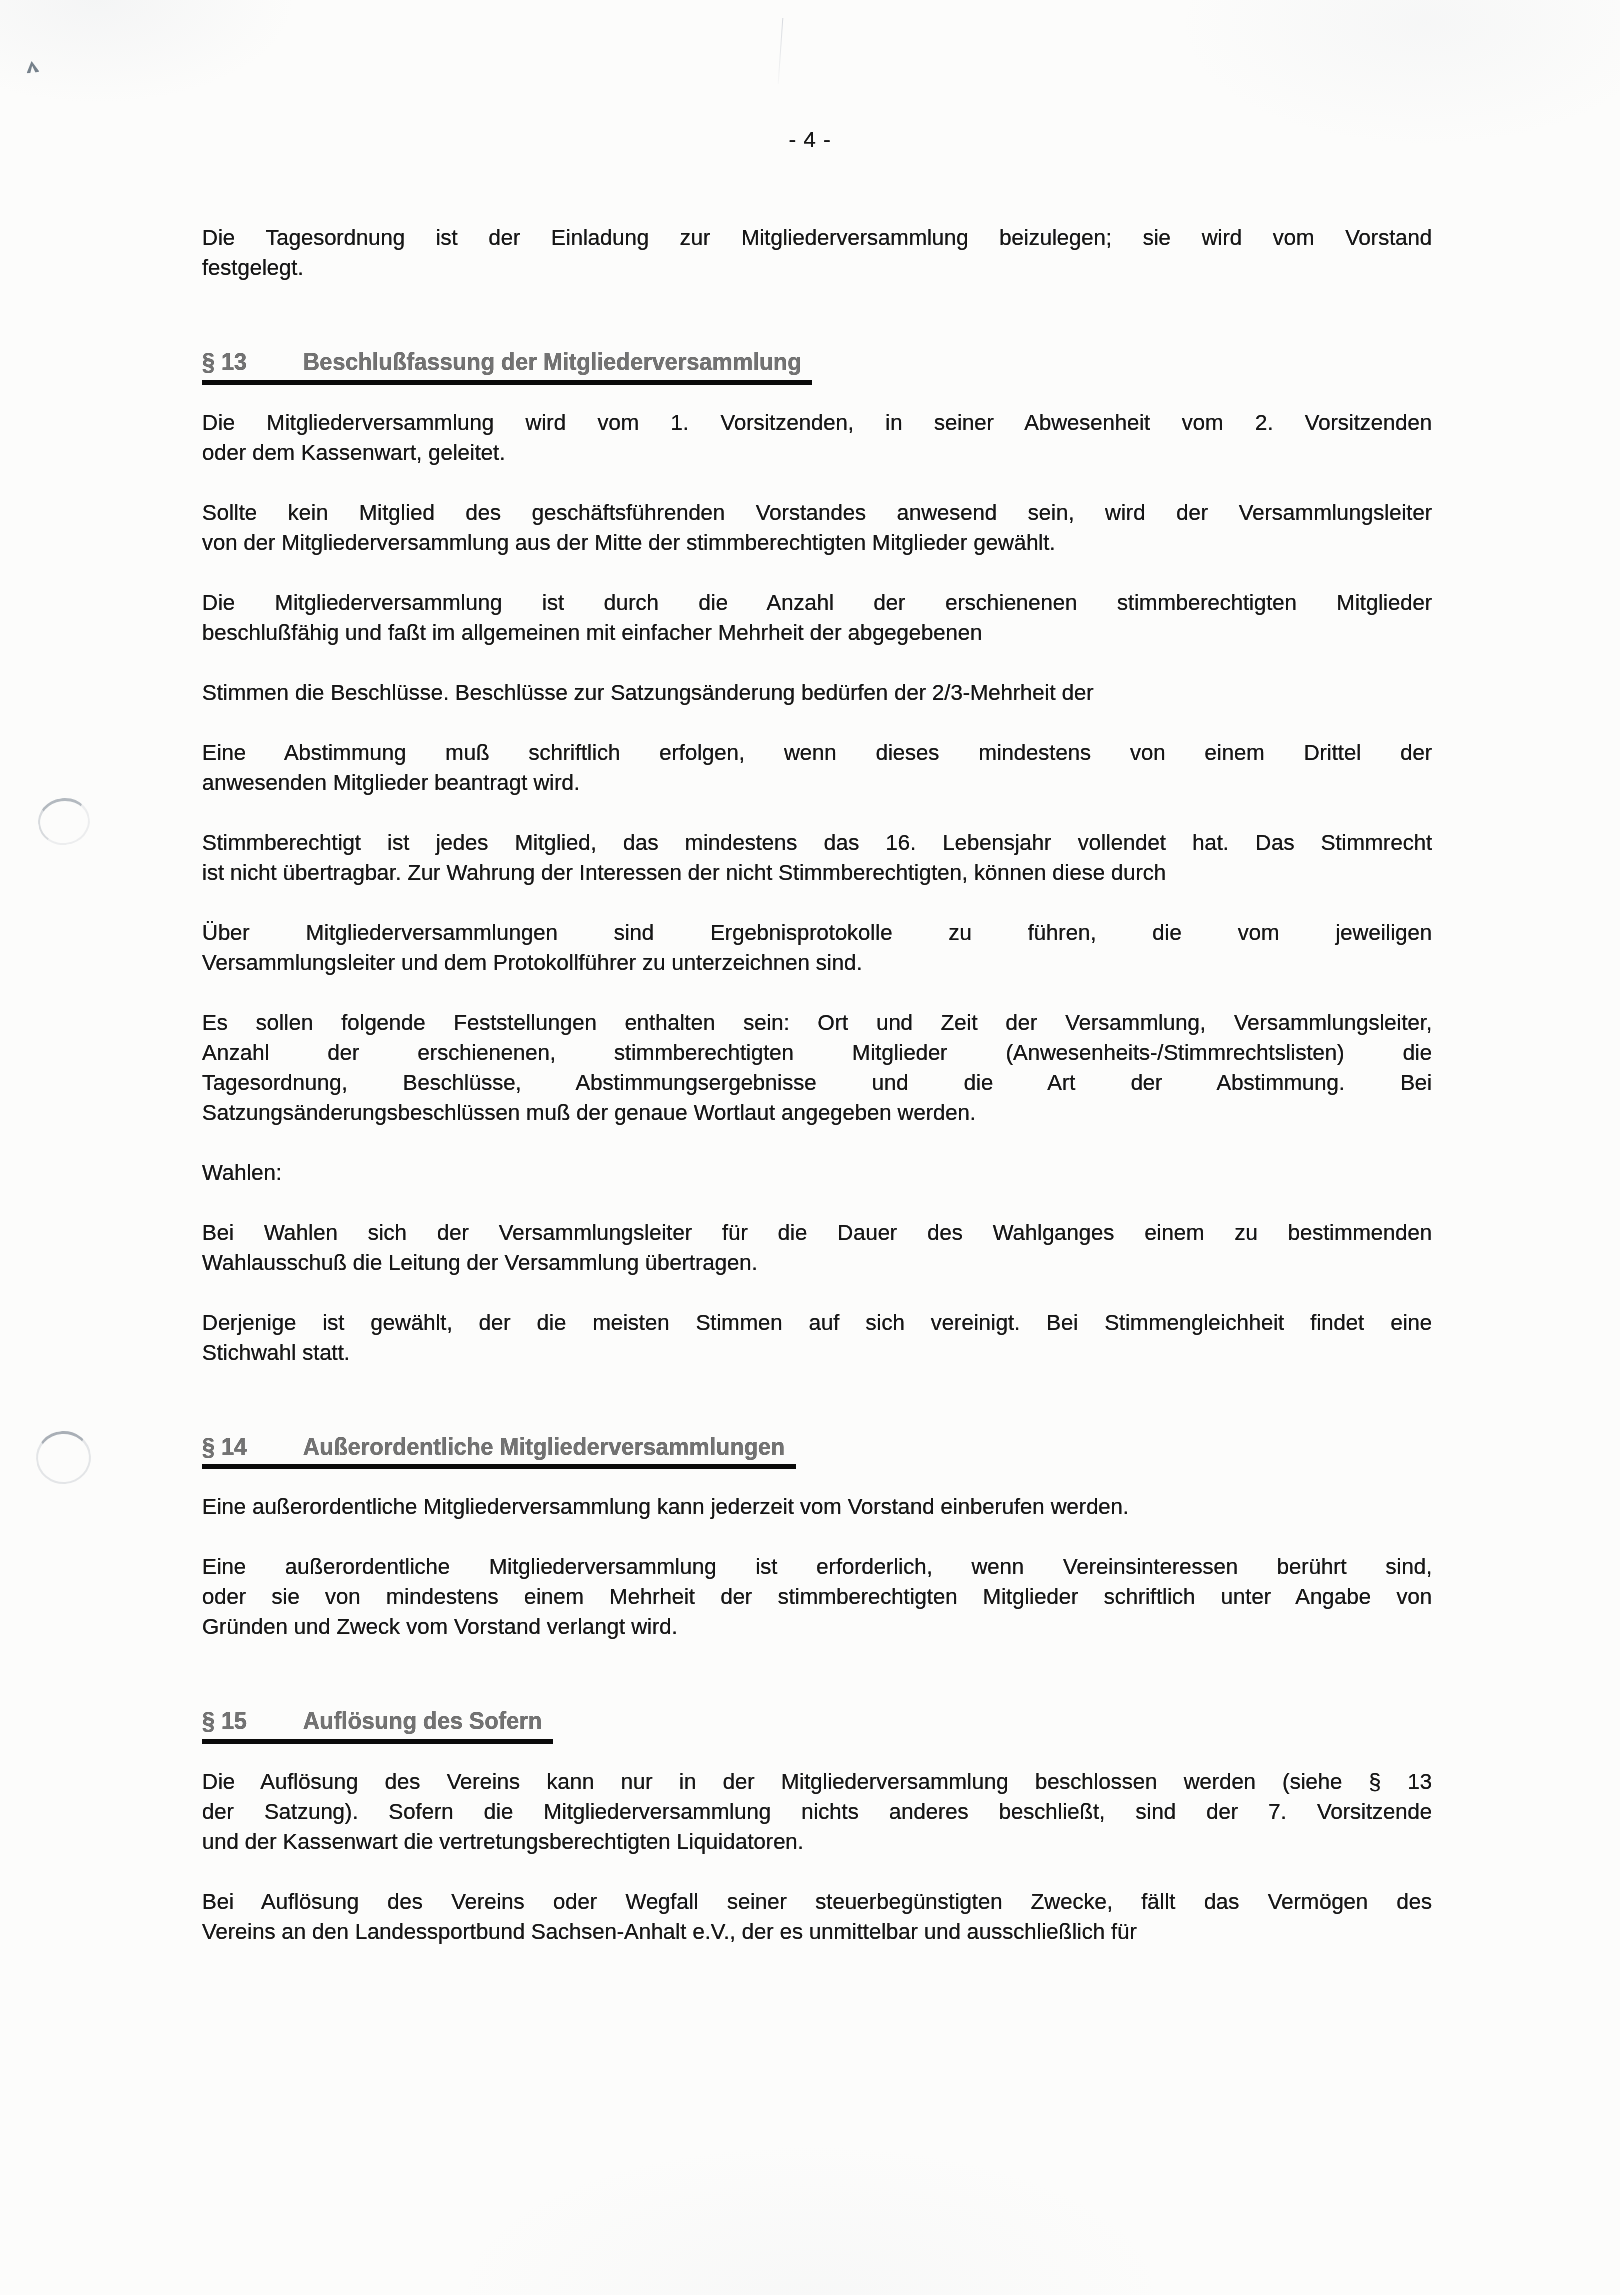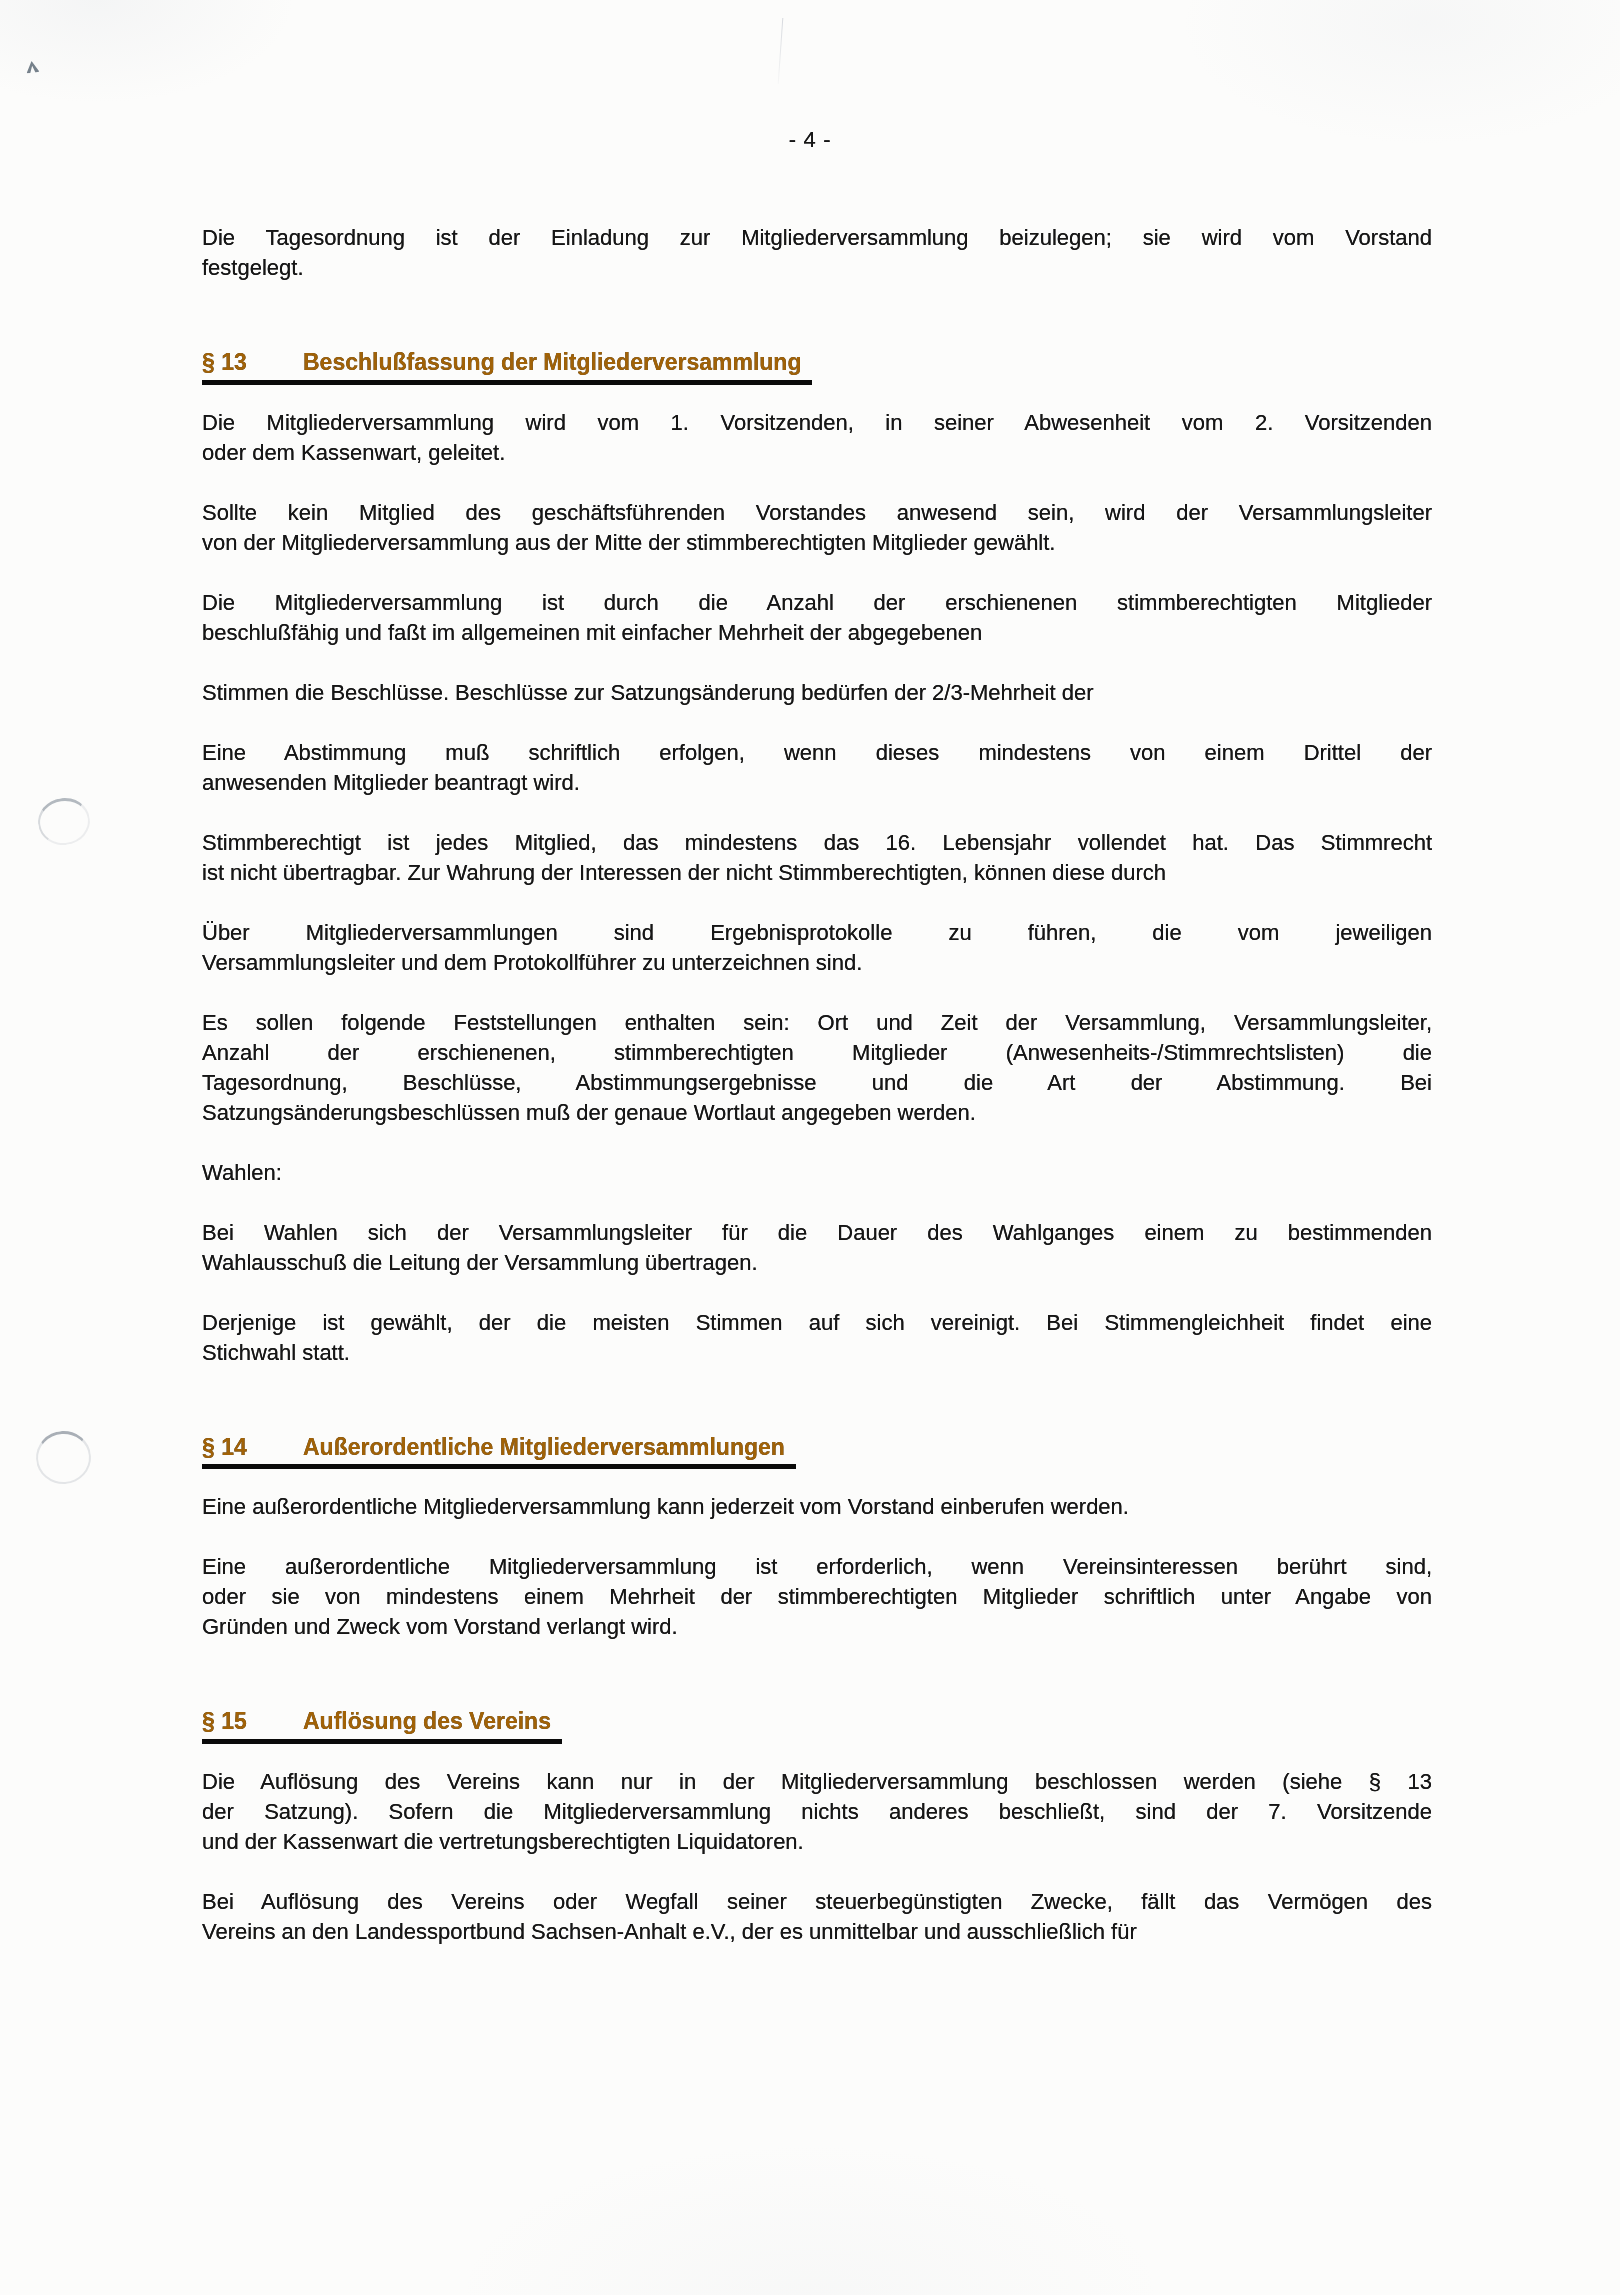--- a/index.html
+++ b/index.html
@@ -63,21 +63,21 @@
   .para { margin: 12px 0 30px 0; }
   .para .line {
     text-align: justify;
     text-align-last: justify;
   }
   .para .line:last-child { text-align-last: left; }
 
   h2.section-heading {
     margin: 64px 0 23px 0;
     font-size: 23px; line-height: 30px;
-    font-weight: bold; color: #a16207;
+    font-weight: bold; color: #737373;
   }
   .hwrap {
     display: inline-block;
     border-bottom: 5.4px solid #0a0a0a;
     padding: 0 10.8px 2.7px 0;
   }
   .slabel { display: inline-block; min-width: 101px; }
 </style>
 </head>
 <body>
@@ -165,21 +165,21 @@
       <div class="line">Eine außerordentliche Mitgliederversammlung kann jederzeit vom Vorstand einberufen werden.</div>
     </div>
 
     <div class="para">
       <div class="line">Eine außerordentliche Mitgliederversammlung ist erforderlich, wenn Vereinsinteressen berührt sind,</div>
       <div class="line">oder sie von mindestens einem Mehrheit der stimmberechtigten Mitglieder schriftlich unter Angabe von</div>
       <div class="line">Gründen und Zweck vom Vorstand verlangt wird.</div>
     </div>
 
     <h2 class="section-heading">
-      <span class="hwrap"><span class="slabel">§ 15</span><span class="stitle">Auflösung des Vereins</span></span>
+      <span class="hwrap"><span class="slabel">§ 15</span><span class="stitle">Auflösung des Sofern</span></span>
     </h2>
 
     <div class="para">
       <div class="line">Die Auflösung des Vereins kann nur in der Mitgliederversammlung beschlossen werden (siehe § 13</div>
       <div class="line">der Satzung). Sofern die Mitgliederversammlung nichts anderes beschließt, sind der 7. Vorsitzende</div>
       <div class="line">und der Kassenwart die vertretungsberechtigten Liquidatoren.</div>
     </div>
 
     <div class="para">
       <div class="line">Bei Auflösung des Vereins oder Wegfall seiner steuerbegünstigten Zwecke, fällt das Vermögen des</div>

